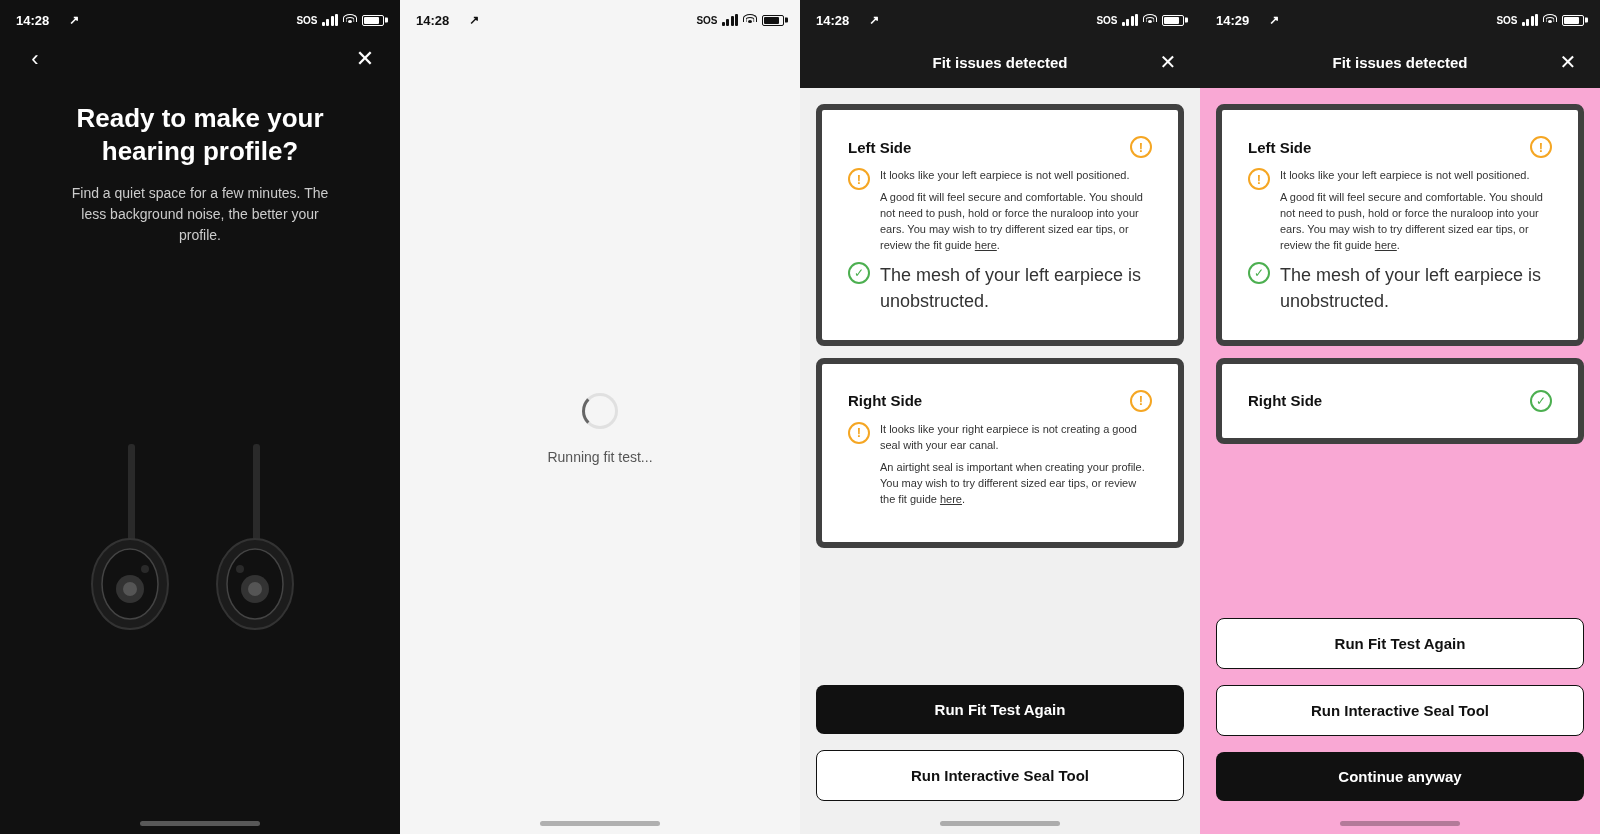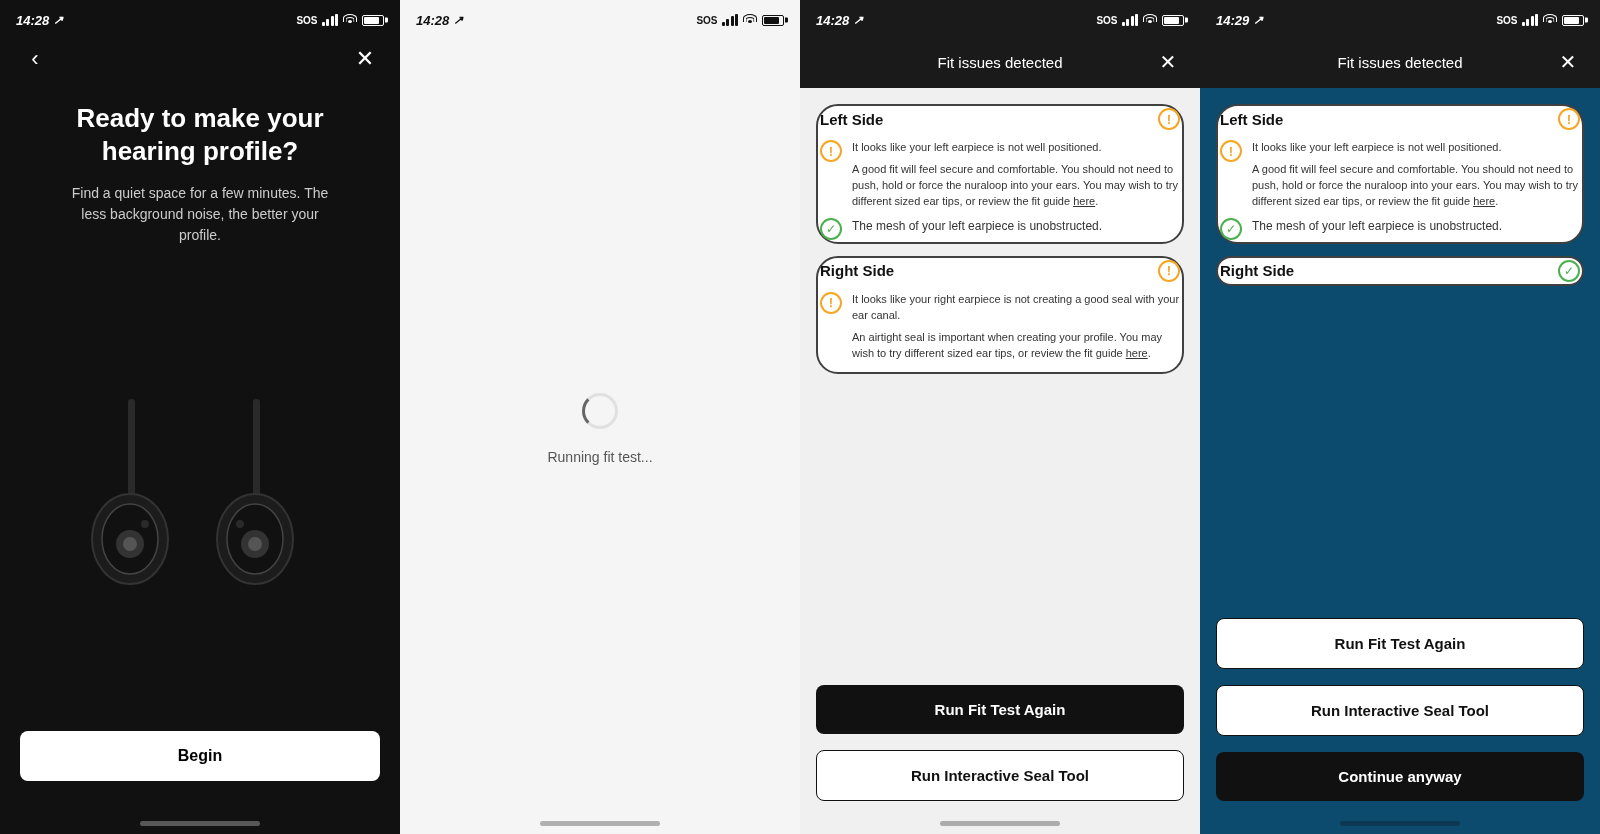--- a/index.html
+++ b/index.html
@@ -56,21 +56,21 @@
     }
     .status-bar-light {
       color: #111;
       background: #f5f5f5;
     }
     .status-bar-dark-header {
       color: white;
       background: #1a1a1a;
     }
 
-    .status-left { display: flex; align-items: center; gap: 4px; font-style: italic; }
+    .status-left { display: flex; align-items: center; gap: 20px; }
     .status-right { display: flex; align-items: center; gap: 4px; }
     .status-time { font-size: 13px; font-weight: 700; }
 
     
     .battery-icon {
       width: 22px; height: 11px;
       border: 1.5px solid currentColor;
       border-radius: 2px;
       position: relative;
       display: inline-block;
@@ -227,21 +227,21 @@
       color: white;
       display: flex;
       align-items: center;
       justify-content: space-between;
       padding: 14px 20px;
       height: 52px;
     }
 
     .modal-header .modal-title {
       font-size: 15px;
-      font-weight: 400;
+      font-weight: 700;
       text-align: center;
       flex: 1;
     }
 
     .modal-close {
       color: white;
       font-size: 20px;
       font-weight: 300;
       cursor: pointer;
       width: 24px;
@@ -260,23 +260,23 @@
       overflow-y: auto;
       padding: 16px;
       display: flex;
       flex-direction: column;
       gap: 12px;
     }
 
     
     .issue-card {
       background: white;
-      border: 2px solid #404040;
-      border-radius: 22px;
-      padding: 2px;
+      border: 6px solid #404040;
+      border-radius: 8px;
+      padding: 26px;
     }
 
     .issue-card-header {
       display: flex;
       justify-content: space-between;
       align-items: center;
       margin-bottom: 10px;
     }
 
     .issue-card-title {
@@ -333,21 +333,21 @@
     }
 
     .check-row {
       display: flex;
       gap: 10px;
       align-items: flex-start;
       margin-top: 4px;
     }
 
     .check-text {
-      font-size: 12px;
+      font-size: 18px;
       color: #333;
       line-height: 1.45;
     }
 
     
     .right-side-ok .issue-card-header {
       margin-bottom: 0;
     }
 
     
@@ -470,21 +470,20 @@
 
           <circle cx="40" cy="145" r="14" fill="#333"></circle>
           <circle cx="40" cy="145" r="7" fill="#555"></circle>
 
           <circle cx="25" cy="125" r="4" fill="#2a2a2a"></circle>
         </g>
       </svg>
     </div>
   </div>
 
-  <button class="begin-btn" style="margin: 0 20px 40px; width: calc(100% - 40px); padding: 16px; background: white; color: black; border: none; border-radius: 8px; font-size: 16px; font-weight: 700; cursor: pointer;">Begin</button>
 
   <div class="home-indicator" style="color: white;"></div>
 </div>
 
 <div class="screen screen-2">
 
   <div class="status-bar status-bar-light">
     <div class="status-left">
       <span class="status-time">14:28</span>
       <span class="location-icon" style="color:#111;">↗</span>
@@ -586,21 +585,21 @@
   </div>
 
   <div class="btn-container">
     <button class="btn-primary">Run Fit Test Again</button>
     <button class="btn-secondary">Run Interactive Seal Tool</button>
   </div>
 
   <div class="home-indicator" style="color: #111;"></div>
 </div>
 
-<div class="screen screen-4" style="background:#0c4a6e;justify-content:center;">
+<div class="screen screen-4" style="background:#f9a8d4;justify-content:center;">
 
   <div class="status-bar status-bar-dark-header" style="background:#1a1a1a; color:white;">
     <div class="status-left">
       <span class="status-time">14:29</span>
       <span class="location-icon">↗</span>
     </div>
     <div class="status-right">
       <span class="sos-text">SOS</span>
       <div class="signal-icon" style="color:white;">
         <div></div>

